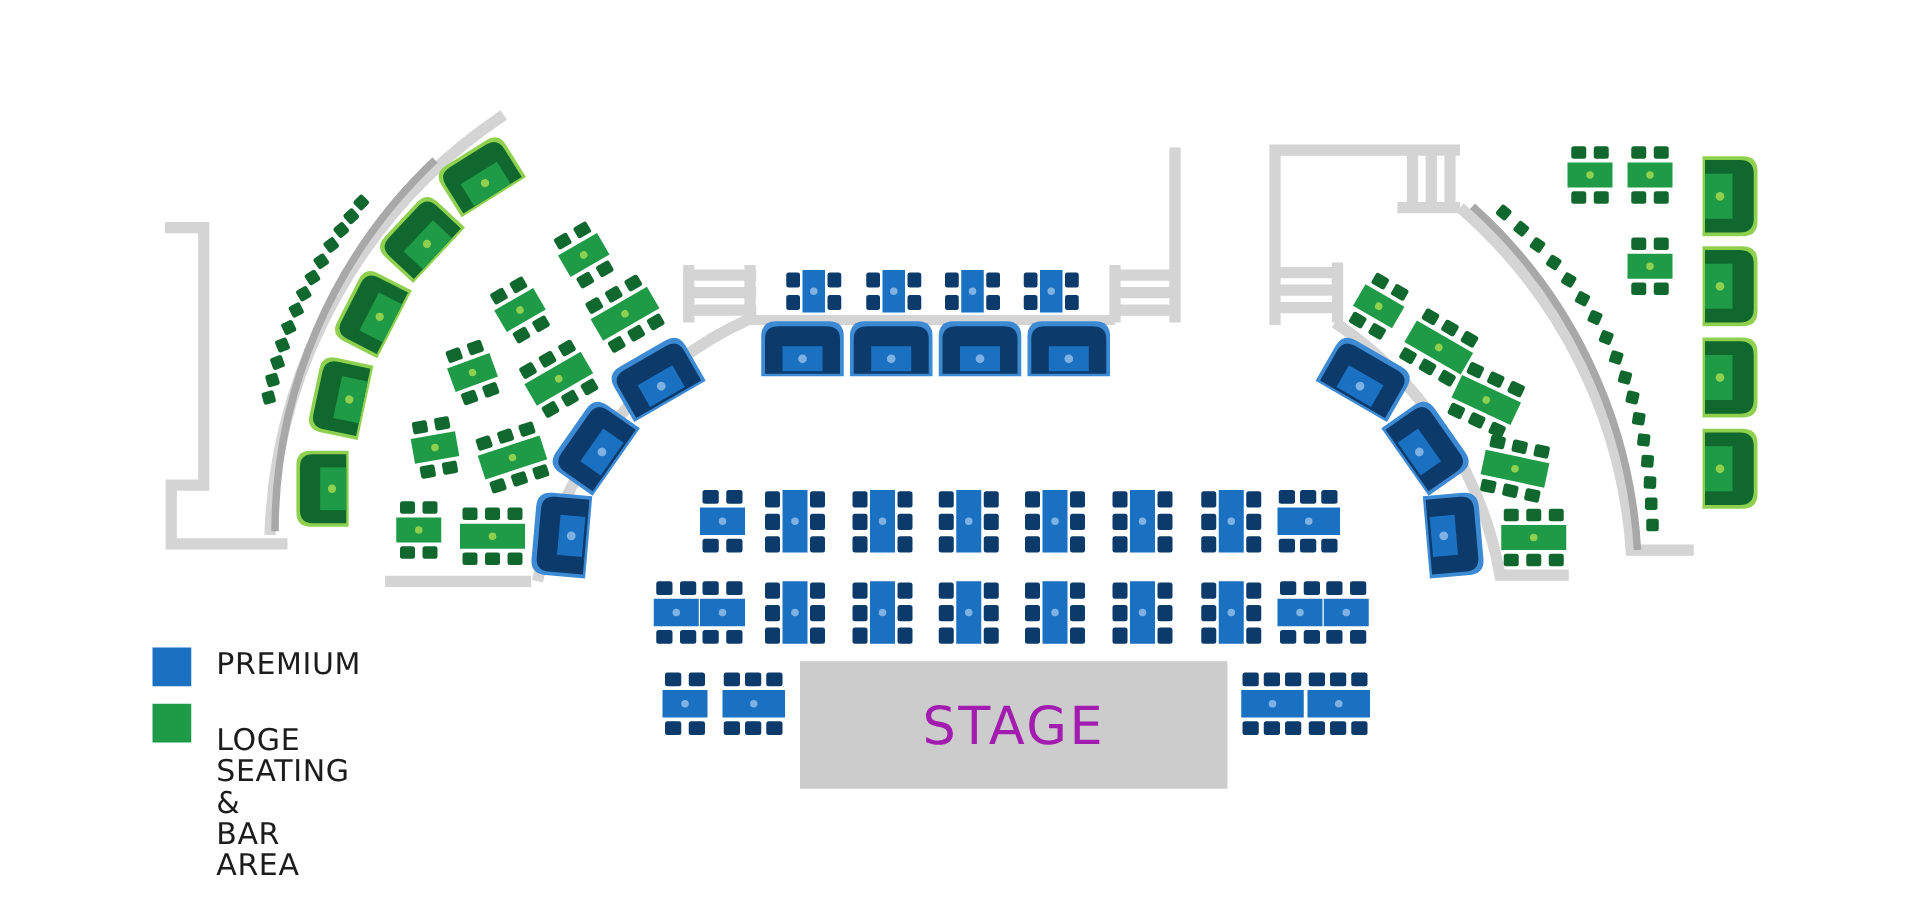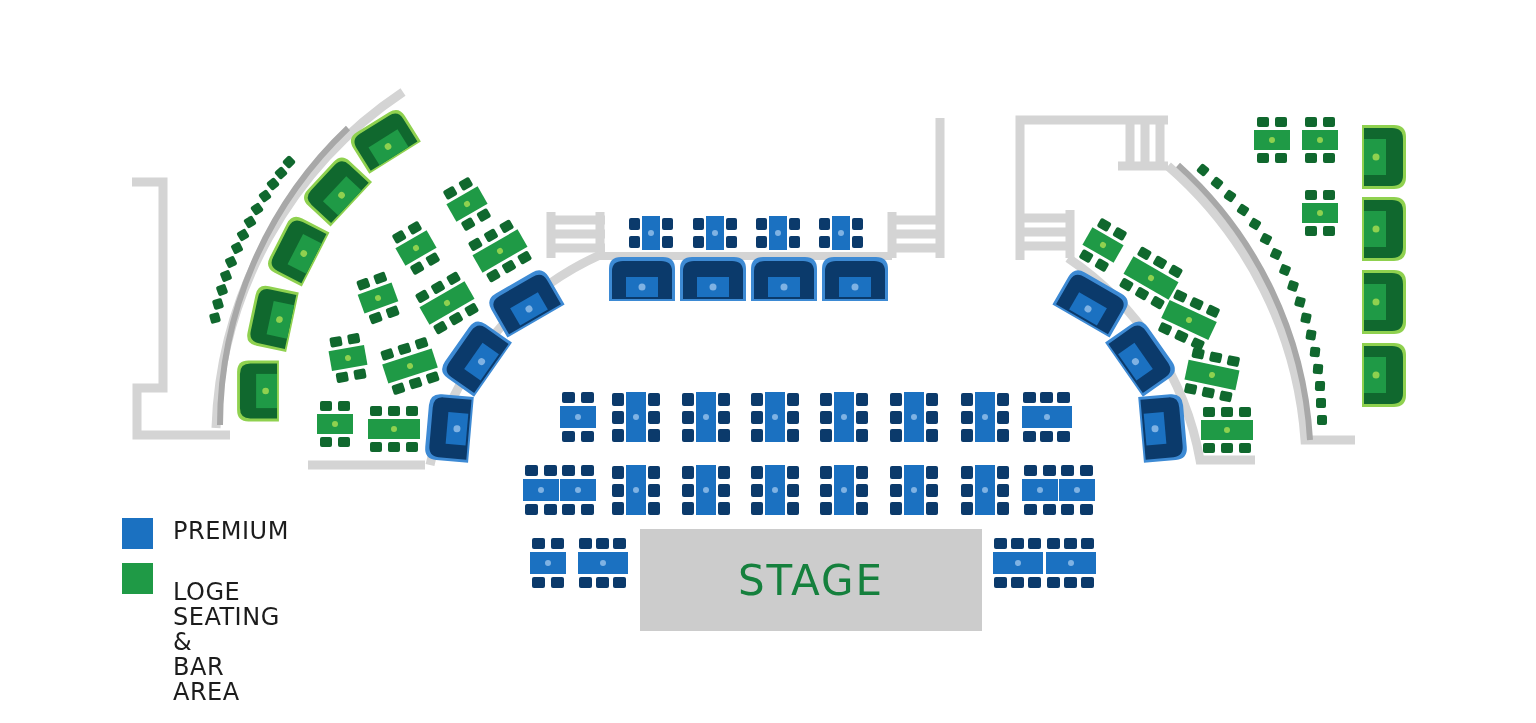--- a/index.html
+++ b/index.html
@@ -2,21 +2,21 @@
 <html><head>
 <meta charset="utf-8">
 <style>
   html, body { margin:0; padding:0; background:#ffffff; }
   body { width:1536px; height:723px; position:relative; overflow:hidden; font-family:"DejaVu Sans", sans-serif; }
   #map { position:absolute; left:0; top:0; width:1536px; height:723px; }
   .legend { position:absolute; left:122px; top:515px; }
   .legend-item { position:relative; height:36px; }
   .swatch { position:absolute; left:0; width:31px; height:31px; }
   .legend-label { position:absolute; left:51px; top:0; color:#1c1c1c; font-size:24px; letter-spacing:0.5px; line-height:25px; white-space:pre-line; }
-  .stage-label { position:absolute; left:640px; top:529px; width:342px; height:102px; display:flex; align-items:center; justify-content:center; color:#15803d; font-size:42px; letter-spacing:2px; pointer-events:none; }
+  .stage-label { position:absolute; left:640px; top:529px; width:342px; height:102px; display:flex; align-items:center; justify-content:center; color:#a21caf; font-size:42px; letter-spacing:2px; pointer-events:none; }
 </style>
 </head>
 <body>
 
 <svg id="map" viewBox="0 0 1536 723" xmlns="http://www.w3.org/2000/svg">
   <defs>
 
     <g id="pt6">
       <rect x="-24" y="-24" width="12" height="13" rx="2" fill="#0b3a6b"></rect>
       <rect x="-24" y="-6" width="12" height="13" rx="2" fill="#0b3a6b"></rect>

